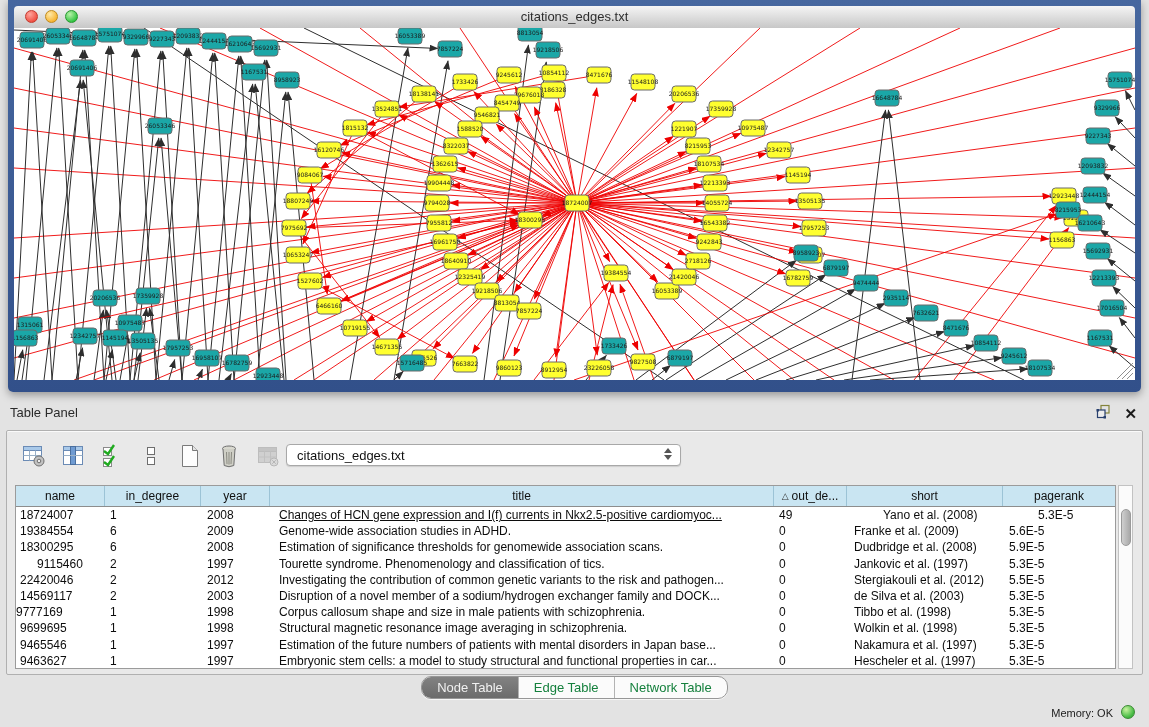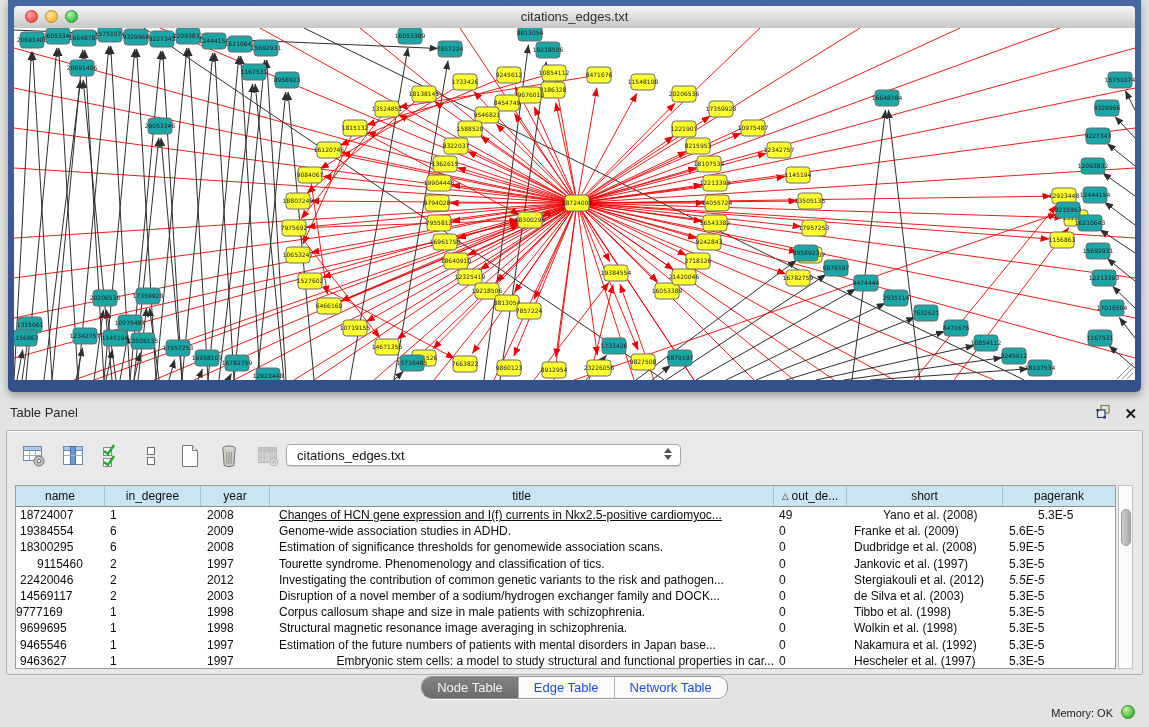--- a/index.html
+++ b/index.html
@@ -46,21 +46,21 @@
   .tr{display:flex;height:16.2px;align-items:center;font-size:12px;color:#0c0c0c;}
   .td{box-sizing:border-box;white-space:nowrap;overflow:hidden;}
   .vscroll{position:absolute;left:1111px;top:54px;width:15px;height:184px;background:#fbfbfb;
     border:1px solid #c2c2c2;box-sizing:border-box;}
   .vthumb{position:absolute;left:1.5px;top:23px;width:10px;height:37px;border-radius:6px;
     background:linear-gradient(90deg,#cfcfcf,#a8a8a8);border:1px solid #9a9a9a;box-sizing:border-box;}
   
   .tabs-bar{position:absolute;left:0;top:676px;width:1149px;display:flex;justify-content:center;}
   .tab-group{display:flex;border:1px solid #979797;border-radius:10px;overflow:hidden;height:21px;
     background:#fbfbfb;box-shadow:0 1px 0 rgba(255,255,255,.7);}
-  .tab{font-size:13px;line-height:21px;padding:0 15px;color:#1d4ed8;border-right:1px solid #b3b3b3;cursor:default;}
+  .tab{font-size:13px;line-height:21px;padding:0 15px;color:#15803d;border-right:1px solid #b3b3b3;cursor:default;}
   .tab:last-child{border-right:none;}
   .tab.selected{background:linear-gradient(#828282,#6b6b6b);color:#f1f1f1;}
   
   .statusbar{position:absolute;left:0;top:699px;width:1149px;height:28px;}
   .mem-label{position:absolute;right:36px;top:8px;font-size:11px;color:#202020;}
   .mem-ball{position:absolute;right:14px;top:6px;width:14px;height:14px;border-radius:50%;
     background:radial-gradient(circle at 35% 30%,#c9f3a0,#49bc46 65%,#2f9e36);border:1px solid #3c8a34;box-sizing:border-box;}
 </style>
 </head>
 <body>
@@ -898,21 +898,21 @@
             <div class="td" style="width: 156px; padding-left: 7px;">Jankovic et al. (1997)</div>
             <div class="td" style="flex: 1 1 0%; padding-left: 6px;">5.3E-5</div>
           </div>
           <div class="tr">
             <div class="td" style="width: 89px; padding-left: 4px;">22420046</div>
             <div class="td" style="width: 96px; padding-left: 5px;">2</div>
             <div class="td" style="width: 69px; padding-left: 6px;">2012</div>
             <div class="td" style="width: 504px; padding-left: 9px;">Investigating the contribution of common genetic variants to the risk and pathogen...</div>
             <div class="td" style="width: 73px; padding-left: 5px;">0</div>
             <div class="td" style="width: 156px; padding-left: 7px;">Stergiakouli et al. (2012)</div>
-            <div class="td" style="flex: 1 1 0%; padding-left: 6px; font-style: italic;">5.5E-5</div>
+            <div class="td" style="flex: 1 1 0%; padding-left: 6px;">5.5E-5</div>
           </div>
           <div class="tr">
             <div class="td" style="width: 89px; padding-left: 4px;">14569117</div>
             <div class="td" style="width: 96px; padding-left: 5px;">2</div>
             <div class="td" style="width: 69px; padding-left: 6px;">2003</div>
             <div class="td" style="width: 504px; padding-left: 9px;">Disruption of a novel member of a sodium/hydrogen exchanger family and DOCK...</div>
             <div class="td" style="width: 73px; padding-left: 5px;">0</div>
             <div class="td" style="width: 156px; padding-left: 7px;">de Silva et al. (2003)</div>
             <div class="td" style="flex: 1 1 0%; padding-left: 6px;">5.3E-5</div>
           </div>
@@ -933,28 +933,28 @@
             <div class="td" style="width: 73px; padding-left: 5px;">0</div>
             <div class="td" style="width: 156px; padding-left: 7px;">Wolkin et al. (1998)</div>
             <div class="td" style="flex: 1 1 0%; padding-left: 6px;">5.3E-5</div>
           </div>
           <div class="tr">
             <div class="td" style="width: 89px; padding-left: 4px;">9465546</div>
             <div class="td" style="width: 96px; padding-left: 5px;">1</div>
             <div class="td" style="width: 69px; padding-left: 6px;">1997</div>
             <div class="td" style="width: 504px; padding-left: 9px;">Estimation of the future numbers of patients with mental disorders in Japan base...</div>
             <div class="td" style="width: 73px; padding-left: 5px;">0</div>
-            <div class="td" style="width: 156px; padding-left: 7px;">Nakamura et al. (1992)</div>
+            <div class="td" style="width: 156px; padding-left: 7px;">Nakamura et al. (1997)</div>
             <div class="td" style="flex: 1 1 0%; padding-left: 6px;">5.3E-5</div>
           </div>
           <div class="tr">
             <div class="td" style="width: 89px; padding-left: 4px;">9463627</div>
             <div class="td" style="width: 96px; padding-left: 5px;">1</div>
             <div class="td" style="width: 69px; padding-left: 6px;">1997</div>
-            <div class="td" style="width: 504px; padding-left: 9px; text-align: right;">Embryonic stem cells: a model to study structural and functional properties in car...</div>
+            <div class="td" style="width: 504px; padding-left: 9px;">Embryonic stem cells: a model to study structural and functional properties in car...</div>
             <div class="td" style="width: 73px; padding-left: 5px;">0</div>
             <div class="td" style="width: 156px; padding-left: 7px;">Hescheler et al. (1997)</div>
             <div class="td" style="flex: 1 1 0%; padding-left: 6px;">5.3E-5</div>
           </div>
         </div>
     </div>
     <div class="vscroll">
       <div class="vthumb"></div>
     </div>
   </div>

